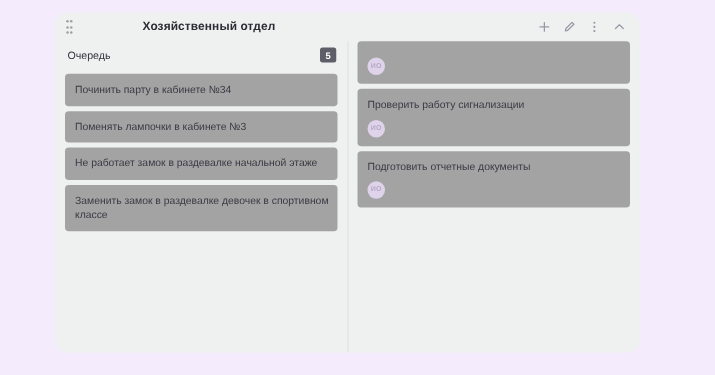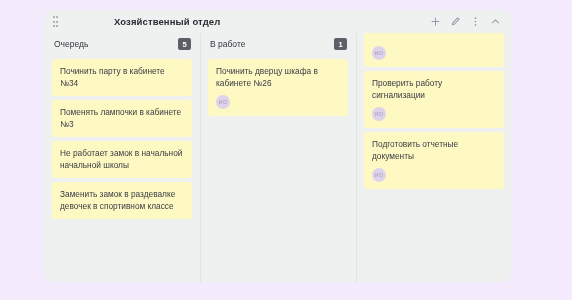--- a/index.html
+++ b/index.html
@@ -104,21 +104,21 @@
     color: #ffffff;
     font-size: 7.5px;
     font-weight: bold;
     display: flex;
     align-items: center;
     justify-content: center;
     padding: 0 3px;
   }
   .cards { display: flex; flex-direction: column; gap: 4px; }
   .card {
-    background: #fef9c3;
+    background: #a3a3a3;
     border-radius: 3px;
     padding: 7px 7px 7px 8px;
     cursor: pointer;
   }
   .card-text {
     font-size: 8.3px;
     line-height: 11.5px;
     color: #3a3a44;
   }
   .avatar {
@@ -184,51 +184,39 @@
         <span class="col-count">5</span>
       </div>
       <div class="cards">
         <div class="card">
           <div class="card-text">Починить парту в кабинете №34</div>
         </div>
         <div class="card">
           <div class="card-text">Поменять лампочки в кабинете №3</div>
         </div>
         <div class="card">
-          <div class="card-text">Не работает замок в начальной начальной школы</div>
+          <div class="card-text">Не работает замок в раздевалке начальной этаже</div>
         </div>
         <div class="card">
           <div class="card-text">Заменить замок в раздевалке девочек в спортивном классе</div>
         </div>
       </div>
     </div>
 
+
     <div class="column">
-      <div class="col-head">
-        <span class="col-title">В работе</span>
-        <span class="col-count">1</span>
-      </div>
       <div class="cards">
         <div class="card">
-          <div class="card-text">Починить дверцу шкафа в кабинете №26</div>
+          <div class="avatar">ИО</div>
+        </div>
+        <div class="card">
+          <div class="card-text">Проверить работу сигнализации</div>
+          <div class="avatar">ИО</div>
+        </div>
+        <div class="card">
+          <div class="card-text">Подготовить отчетные документы</div>
           <div class="avatar">ИО</div>
         </div>
       </div>
     </div>
 
-    <div class="column">
-      <div class="cards">
-        <div class="card">
-          <div class="avatar">ИО</div>
-        </div>
-        <div class="card">
-          <div class="card-text">Проверить работу сигнализации</div>
-          <div class="avatar">ИО</div>
-        </div>
-        <div class="card">
-          <div class="card-text">Подготовить отчетные документы</div>
-          <div class="avatar">ИО</div>
-        </div>
-      </div>
-    </div>
-
   </div>
 </div>
 
 </body></html>

